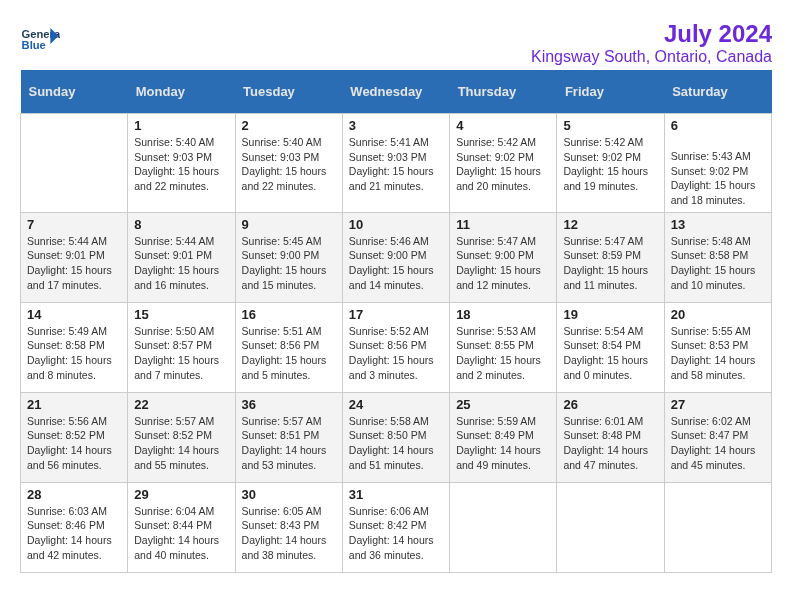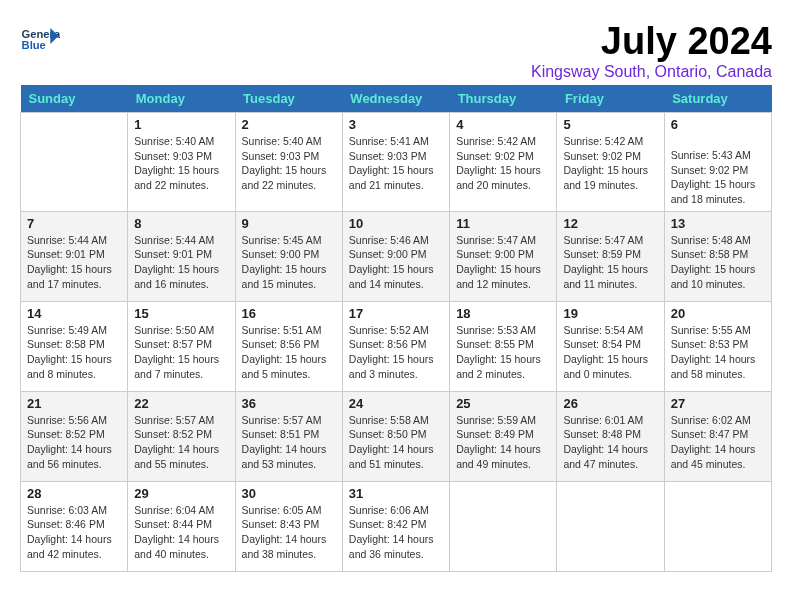--- a/index.html
+++ b/index.html
@@ -25,38 +25,38 @@
     }
     .logo-icon {
       width: 40px;
       height: 40px;
       margin-right: 4px;
     }
     .title-section {
       text-align: right;
     }
     .calendar-title {
-      font-size: 38px;
+      font-size: 24px;
       font-weight: bold;
-      color: #000000;
+      color: #6d28d9;
     }
     .calendar-subtitle {
       font-size: 16px;
       color: #6d28d9;
     }
     table {
       width: 100%;
       border-collapse: collapse;
       font-size: 11px;
     }
     thead tr th {
       background-color: #2a6db5;
-      color: #5eead4;
+      color: #e5e5e5;
       text-align: left;
-      padding: 6px 8px;
+      padding: 14px 8px;
       font-size: 13px;
       font-weight: bold;
     }
     tbody tr td {
       border: 1px solid #ccc;
       vertical-align: top;
       padding: 4px 6px;
       height: 90px;
       width: 107px;
     }

